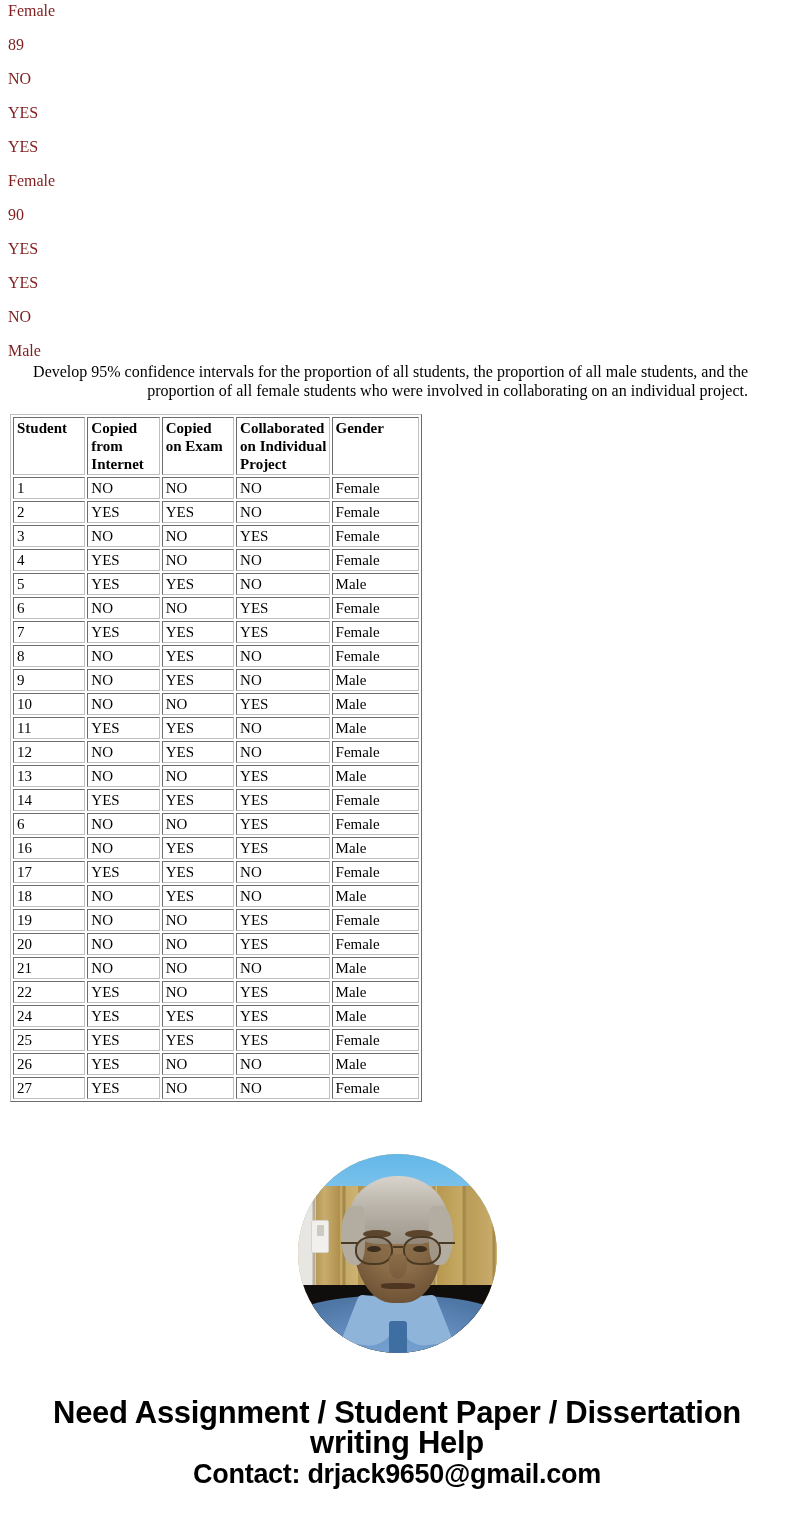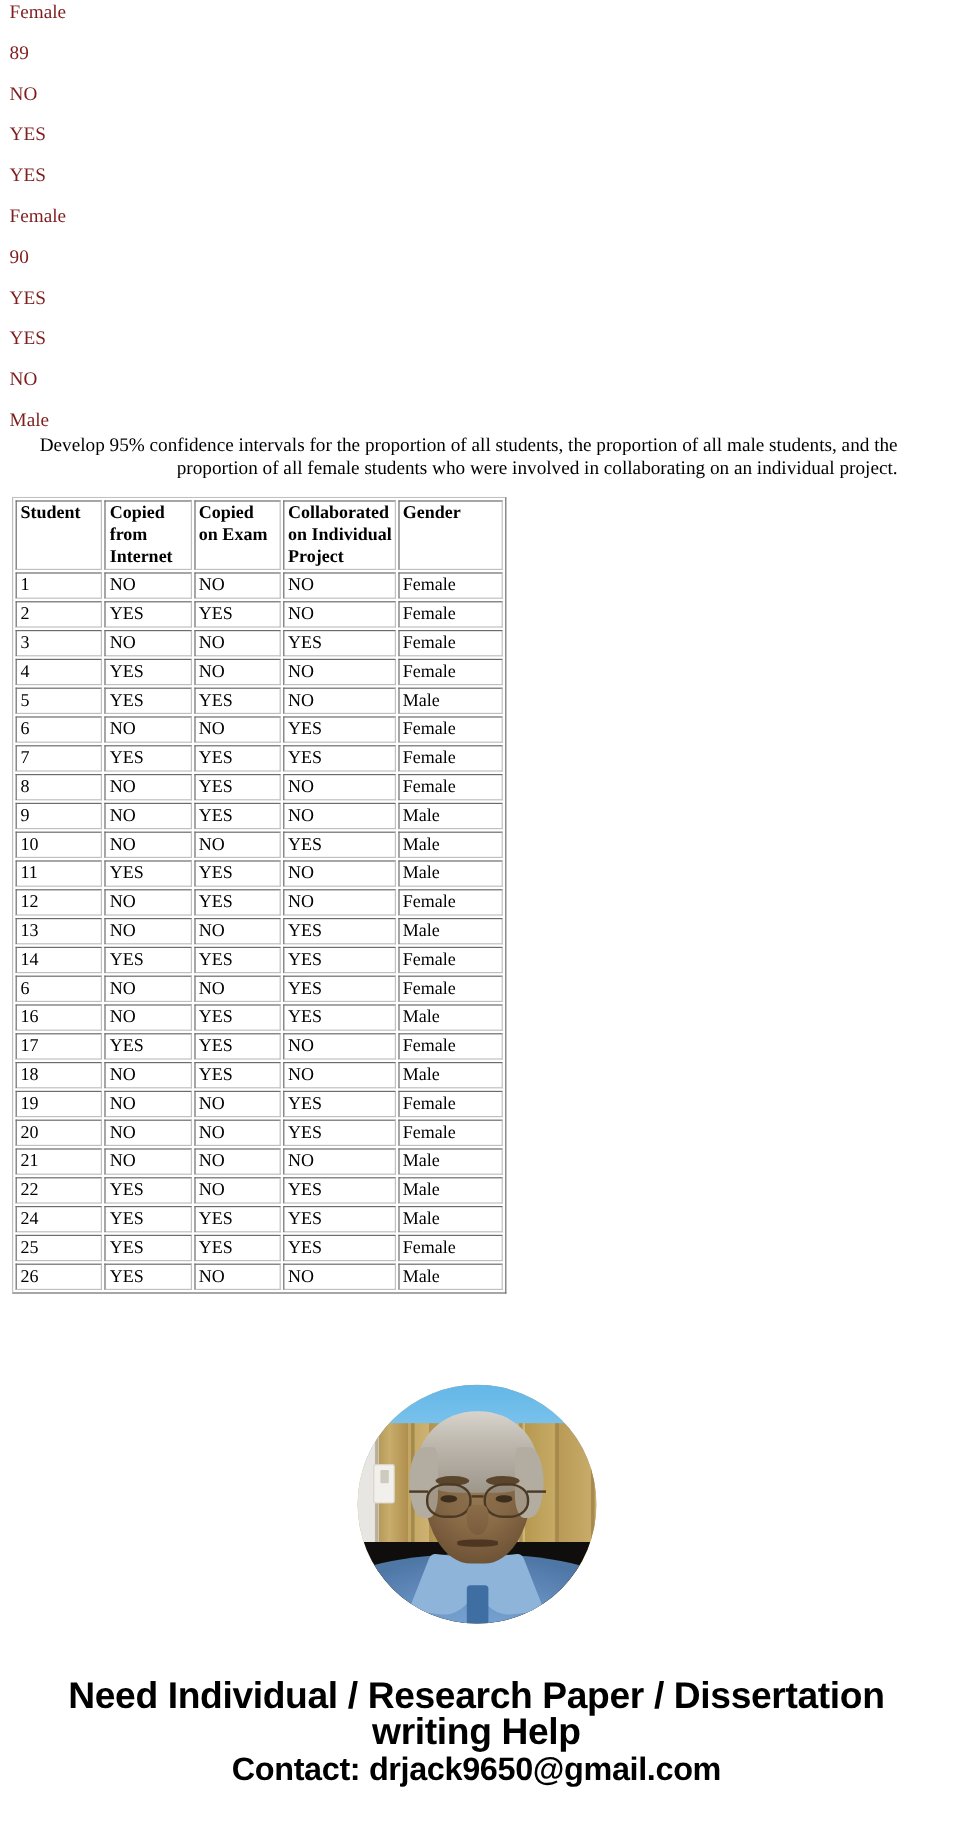--- a/index.html
+++ b/index.html
@@ -472,20 +472,27 @@
           <td>YES</td>
           <td>YES</td>
           <td>Female</td>
         </tr>
         <tr>
           <td>26</td>
           <td>YES</td>
           <td>NO</td>
           <td>NO</td>
           <td>Male</td>
+        </tr>
+        <tr>
+          <td>27</td>
+          <td>YES</td>
+          <td>NO</td>
+          <td>NO</td>
+          <td>Female</td>
         </tr>
       </tbody>
   </table>
 </div>
 
 <div class="photo-block">
   <div class="avatar">
     <div class="av-layer av-sky"></div>
     <div class="av-layer av-wall"></div>
     <div class="av-layer av-grooves"></div>
@@ -508,16 +515,16 @@
     <div class="av-layer av-lens-r"></div>
     <div class="av-layer av-bridge"></div>
     <div class="av-layer av-temple-l"></div>
     <div class="av-layer av-temple-r"></div>
     <div class="av-layer av-nose"></div>
     <div class="av-layer av-mouth"></div>
   </div>
 </div>
 
 <div class="promo">
-  <div class="promo-line l1">Need Individual / Research Paper / Dissertation</div>
+  <div class="promo-line l1">Need Assignment / Student Paper / Dissertation</div>
   <div class="promo-line l2">writing Help</div>
   <div class="promo-line l3">Contact: drjack9650@gmail.com</div>
 </div>
 
 </body></html>

